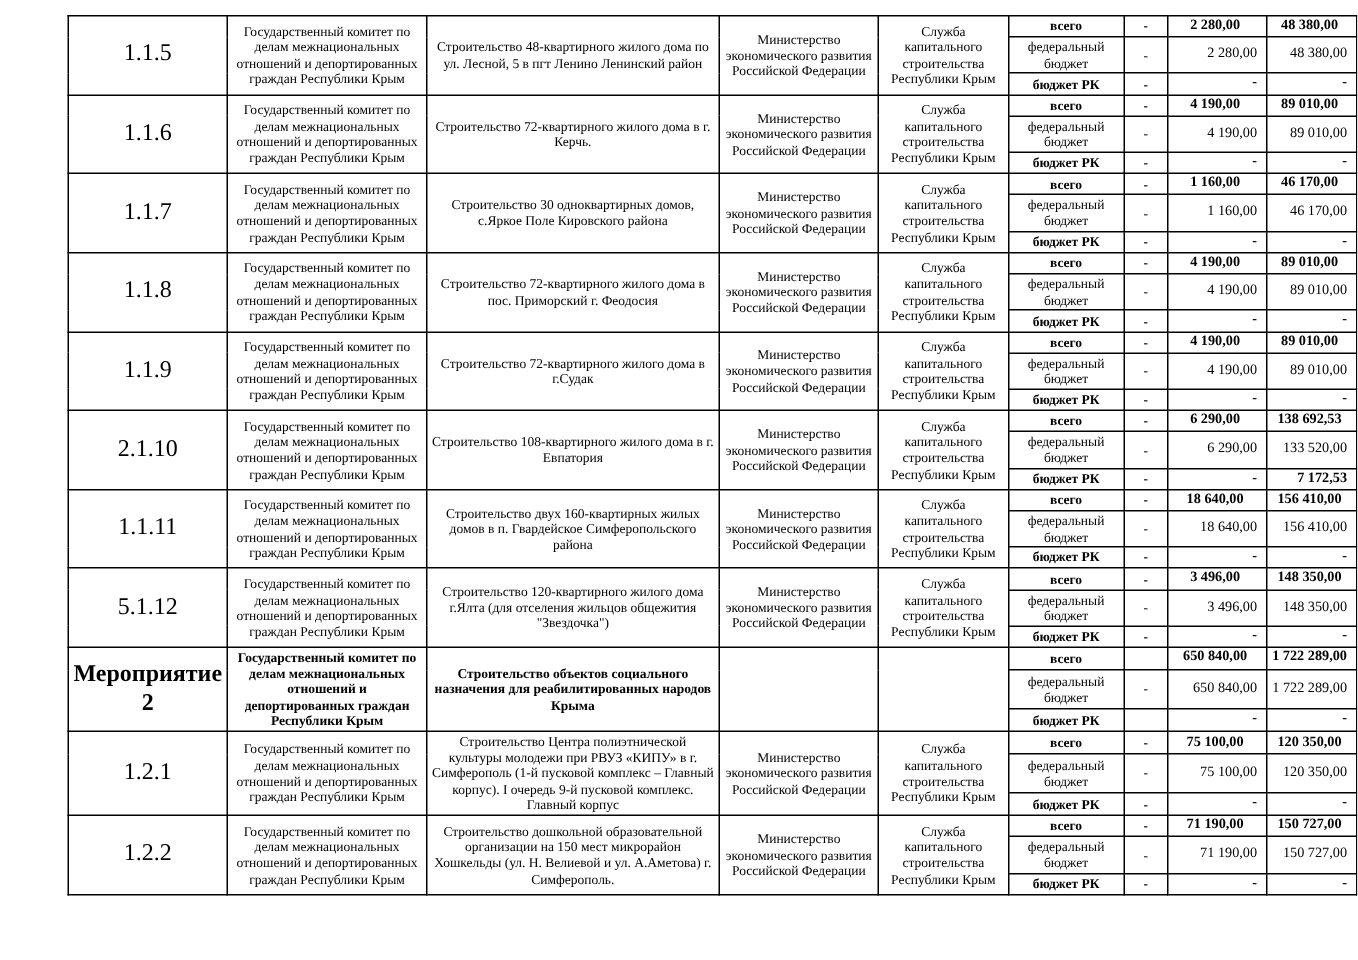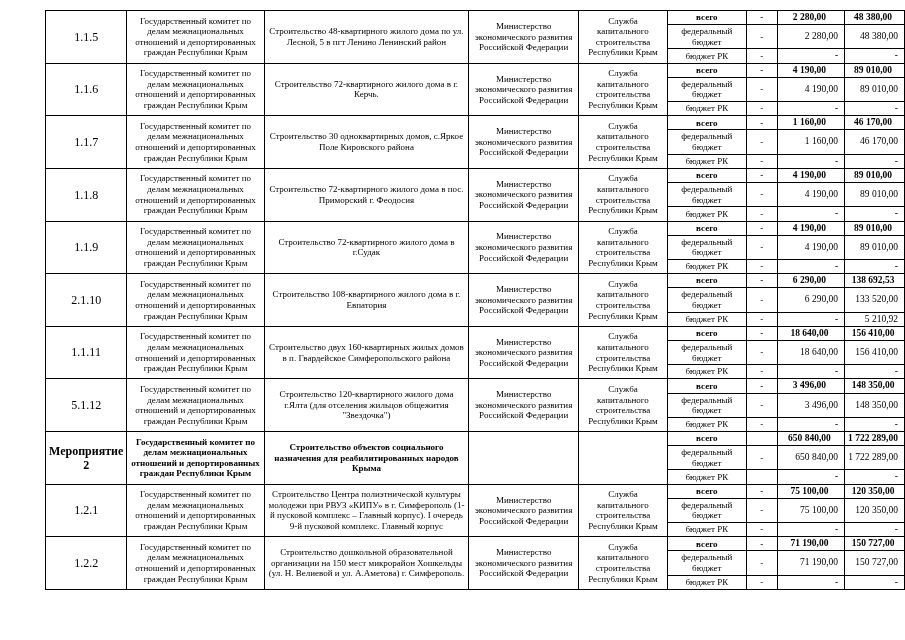--- a/index.html
+++ b/index.html
@@ -10,28 +10,28 @@
   td {
     border: 1px solid #000;
     font-size: 9px;
     line-height: 1.18;
     text-align: center;
     vertical-align: middle;
     padding: 1px 3px;
     overflow: hidden;
     word-wrap: break-word;
   }
-  .c-num  { font-size: 12px; margin-top: 28px; }
+  .c-num  { font-size: 16px; margin-top: 28px; }
   .c-lvl  { font-size: 9px; }
   .c-dash { text-align: center; }
   .c-val  { text-align: right; padding-right: 6px; font-size: 9.5px; white-space: nowrap; }
   .b { font-weight: bold; text-align: center; }
   tr.r-total td { height: 14px; }
   tr.r-fed   td { height: 24px; }
-  tr.r-rk    td { height: 14px; }
+  tr.r-rk    td { height: 14px; font-weight: bold; }
 </style>
 </head>
 <body>
 
 <div class="page">
   <table class="program">
     <colgroup>
       <col style="width:70px">
       <col style="width:140px">
       <col style="width:210px">
@@ -172,21 +172,21 @@
         <tr class="r-fed">
           <td class="c-lvl">федеральный бюджет</td>
           <td class="c-dash">-</td>
           <td class="c-val">6 290,00</td>
           <td class="c-val">133 520,00</td>
         </tr>
         <tr class="r-rk">
           <td class="c-lvl">бюджет РК</td>
           <td class="c-dash">-</td>
           <td class="c-val">-</td>
-          <td class="c-val">5 210,92</td>
+          <td class="c-val">7 172,53</td>
         </tr>
         <tr class="r-total">
           <td class="c-num" rowspan="3">1.1.11</td>
           <td class="c-com" rowspan="3">Государственный комитет по делам межнациональных отношений и депортированных граждан Республики Крым</td>
           <td class="c-desc" rowspan="3">Строительство двух 160-квартирных жилых домов в п. Гвардейское Симферопольского района</td>
           <td class="c-min" rowspan="3">Министерство экономического развития Российской Федерации</td>
           <td class="c-svc" rowspan="3">Служба капитального строительства Республики Крым</td>
           <td class="c-lvl b">всего</td>
           <td class="c-dash b">-</td>
           <td class="c-val b">18 640,00</td>

